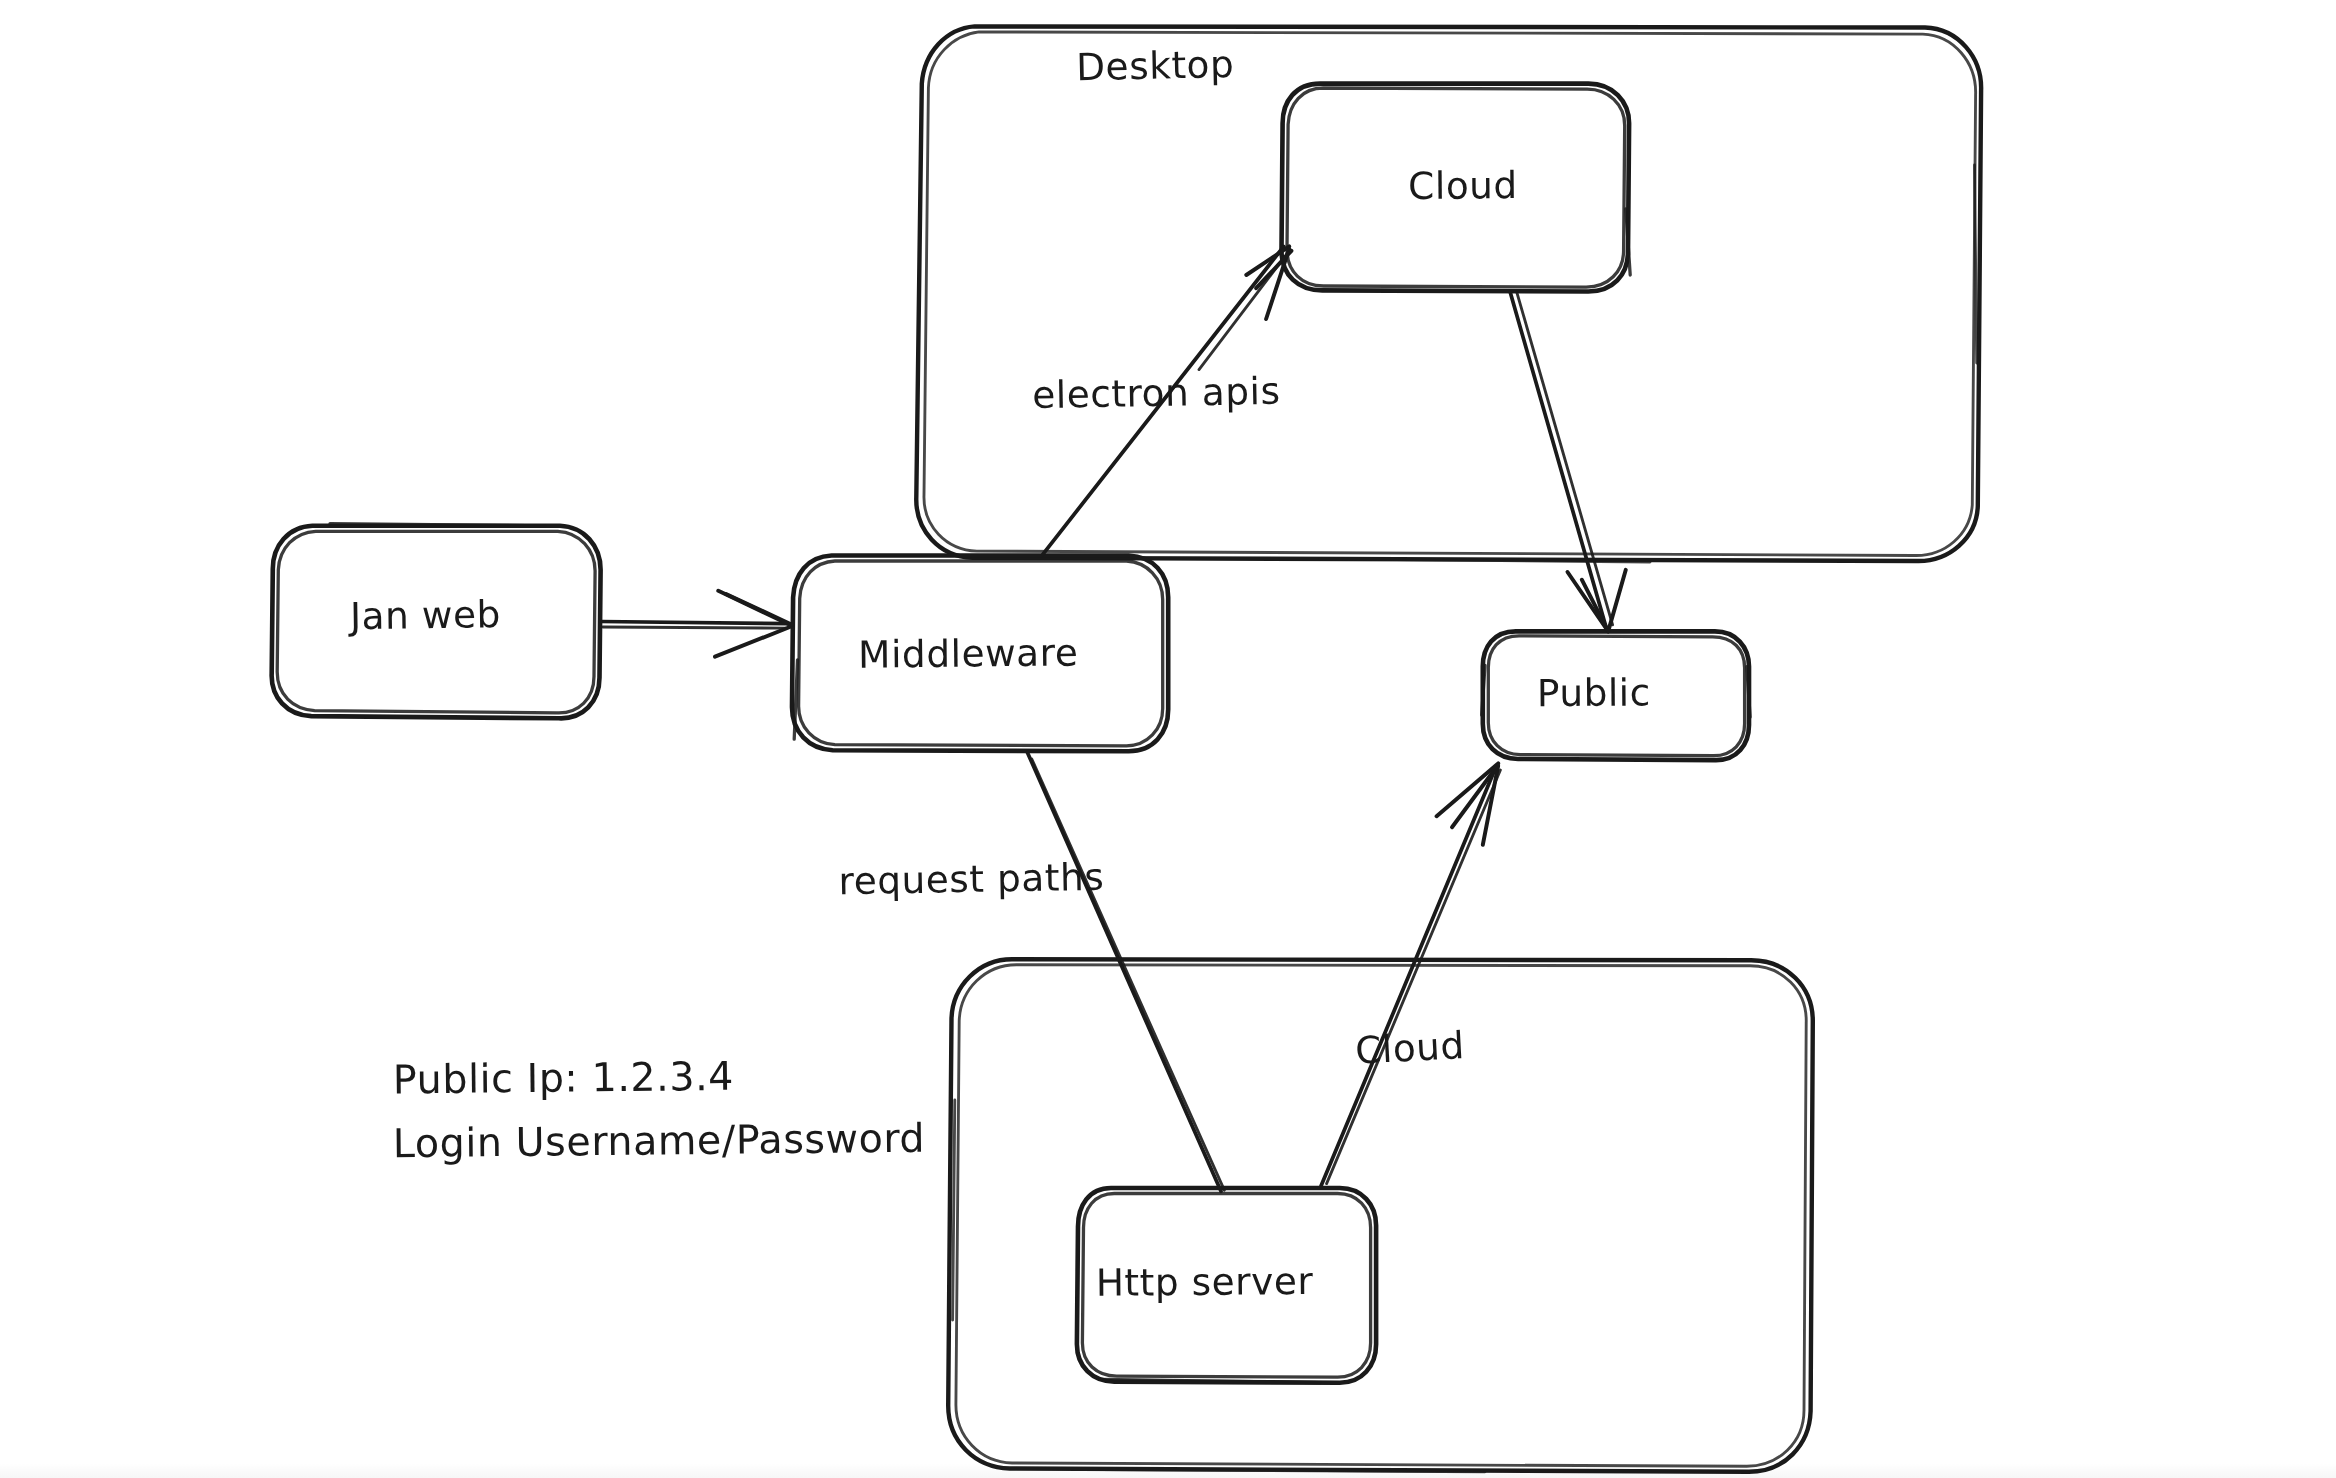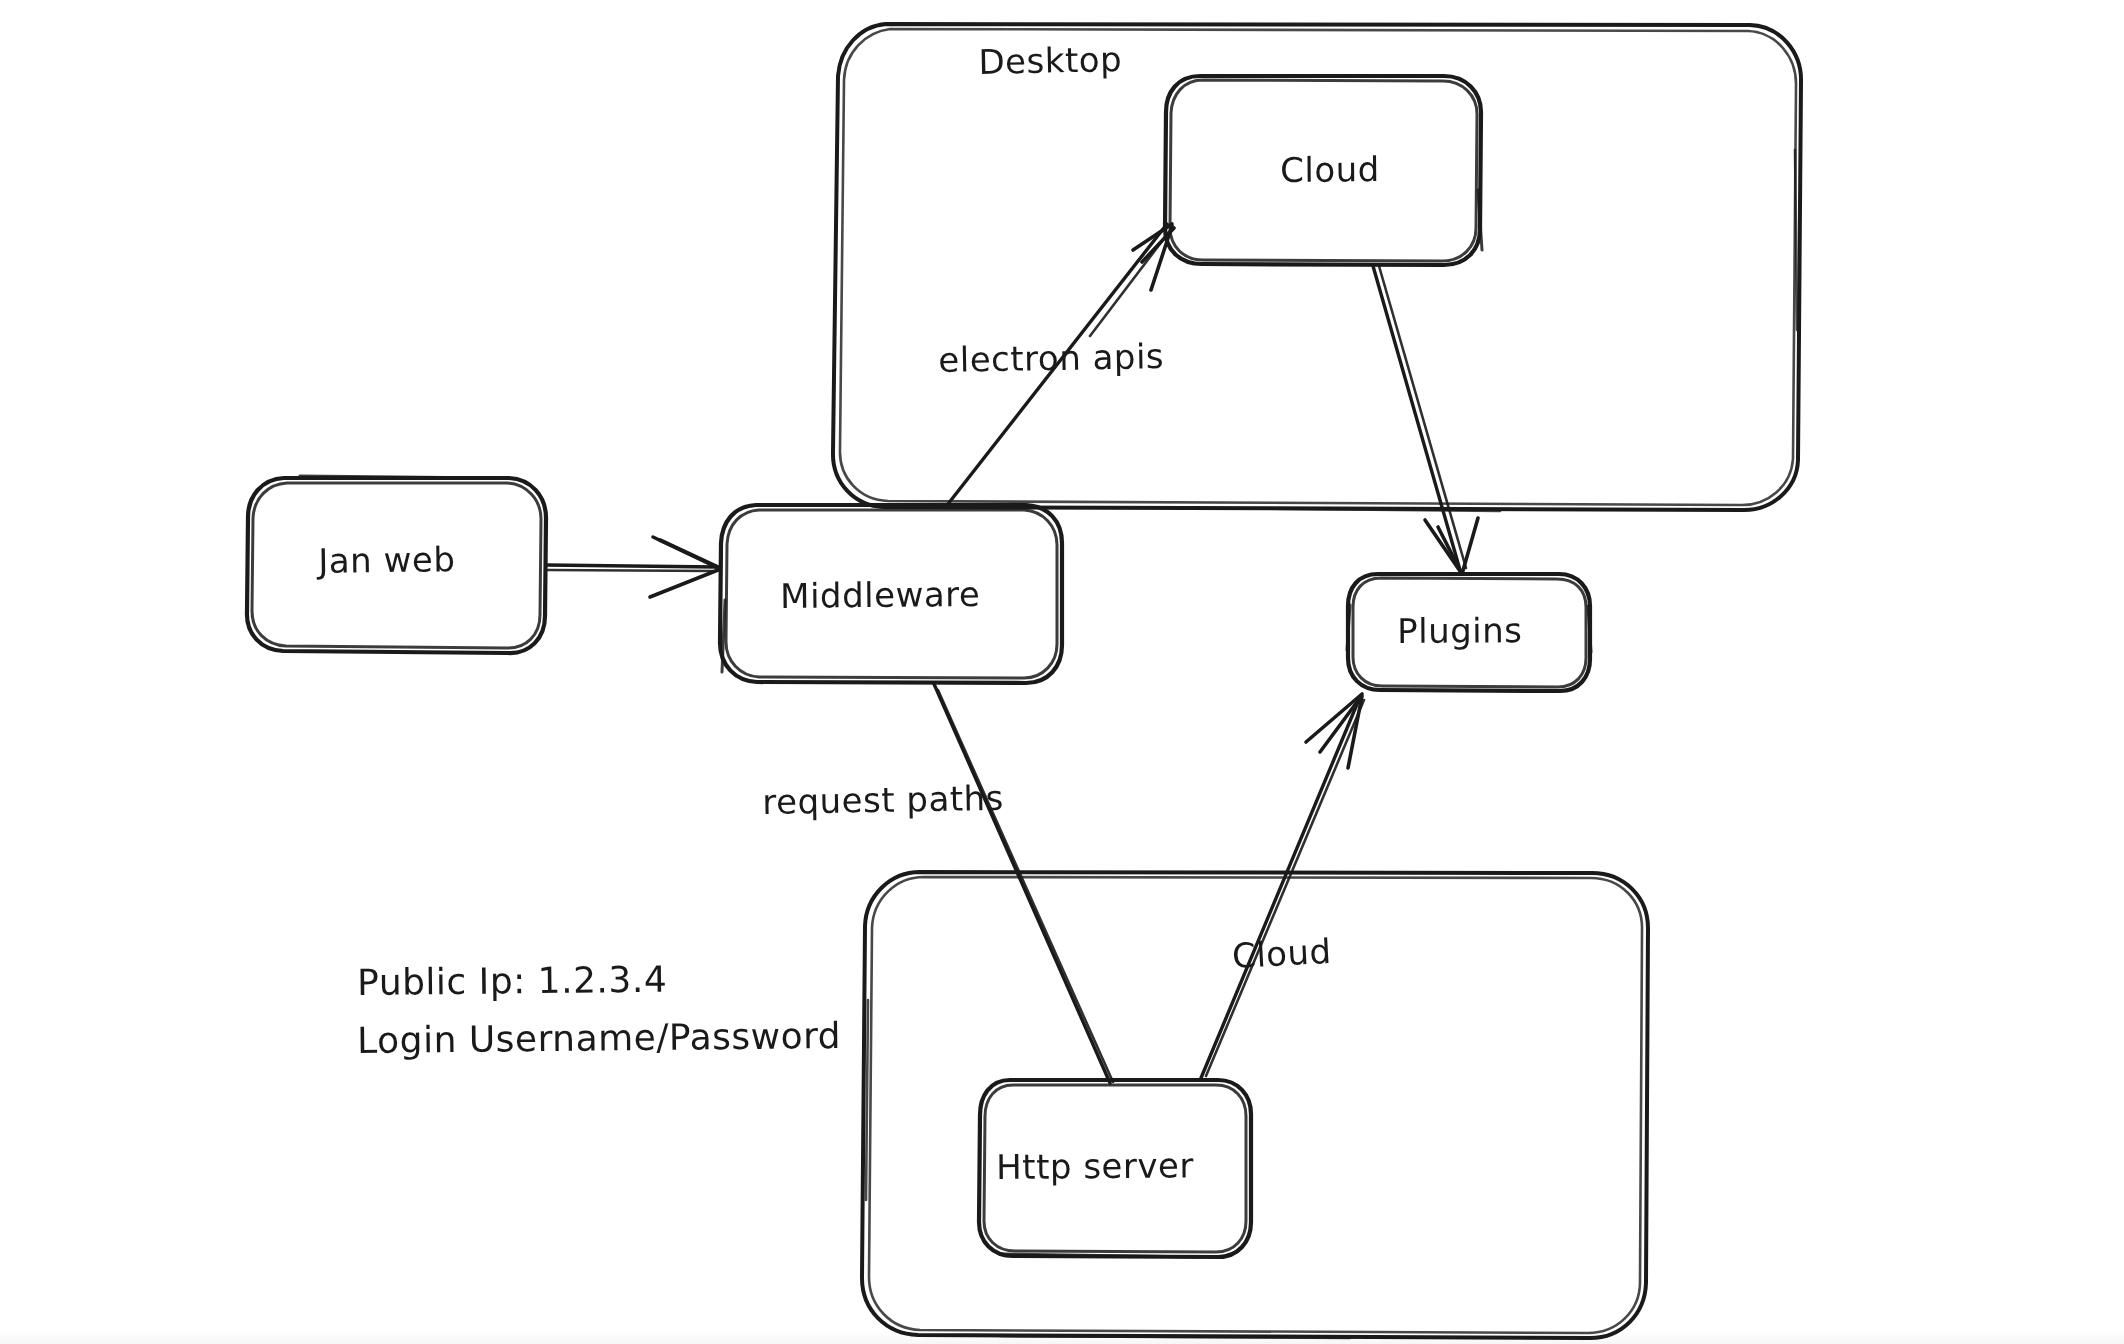--- a/index.html
+++ b/index.html
@@ -286,21 +286,21 @@
   <div class="hand-text group-label" style="left:978px; top:42px; transform: rotate(-1.2deg);">Desktop</div>
 
   <div class="hand-text edge-label" style="left:1231px; top:936px; transform: rotate(-3deg);">Cloud</div>
 
   <div class="hand-text node-label" style="left:318px; top:541px; transform: rotate(-0.8deg);">Jan web</div>
 
   <div class="hand-text node-label" style="left:780px; top:576px; transform: rotate(-0.6deg);">Middleware</div>
 
   <div class="hand-text node-label" style="left:1280px; top:150px; transform: rotate(-0.5deg);">Cloud</div>
 
-  <div class="hand-text node-label" style="left:1397px; top:611px; transform: rotate(-0.4deg);">Plugins</div>
+  <div class="hand-text node-label" style="left:1397px; top:611px; transform: rotate(-0.4deg);">Public</div>
 
   <div class="hand-text node-label" style="left:996px; top:1147px; transform: rotate(-0.5deg);">Http server</div>
 
   <div class="hand-text edge-label" style="left:938px; top:340px; transform: rotate(-1deg);">electron apis</div>
 
   <div class="hand-text edge-label" style="left:762px; top:782px; transform: rotate(-1deg);">request paths</div>
 
   <div class="hand-text note-line" style="left:357px; top:962px; transform: rotate(-0.6deg);">Public Ip: 1.2.3.4</div>
 
   <div class="hand-text note-line" style="left:357px; top:1020px; transform: rotate(-0.6deg);">Login Username/Password</div>

